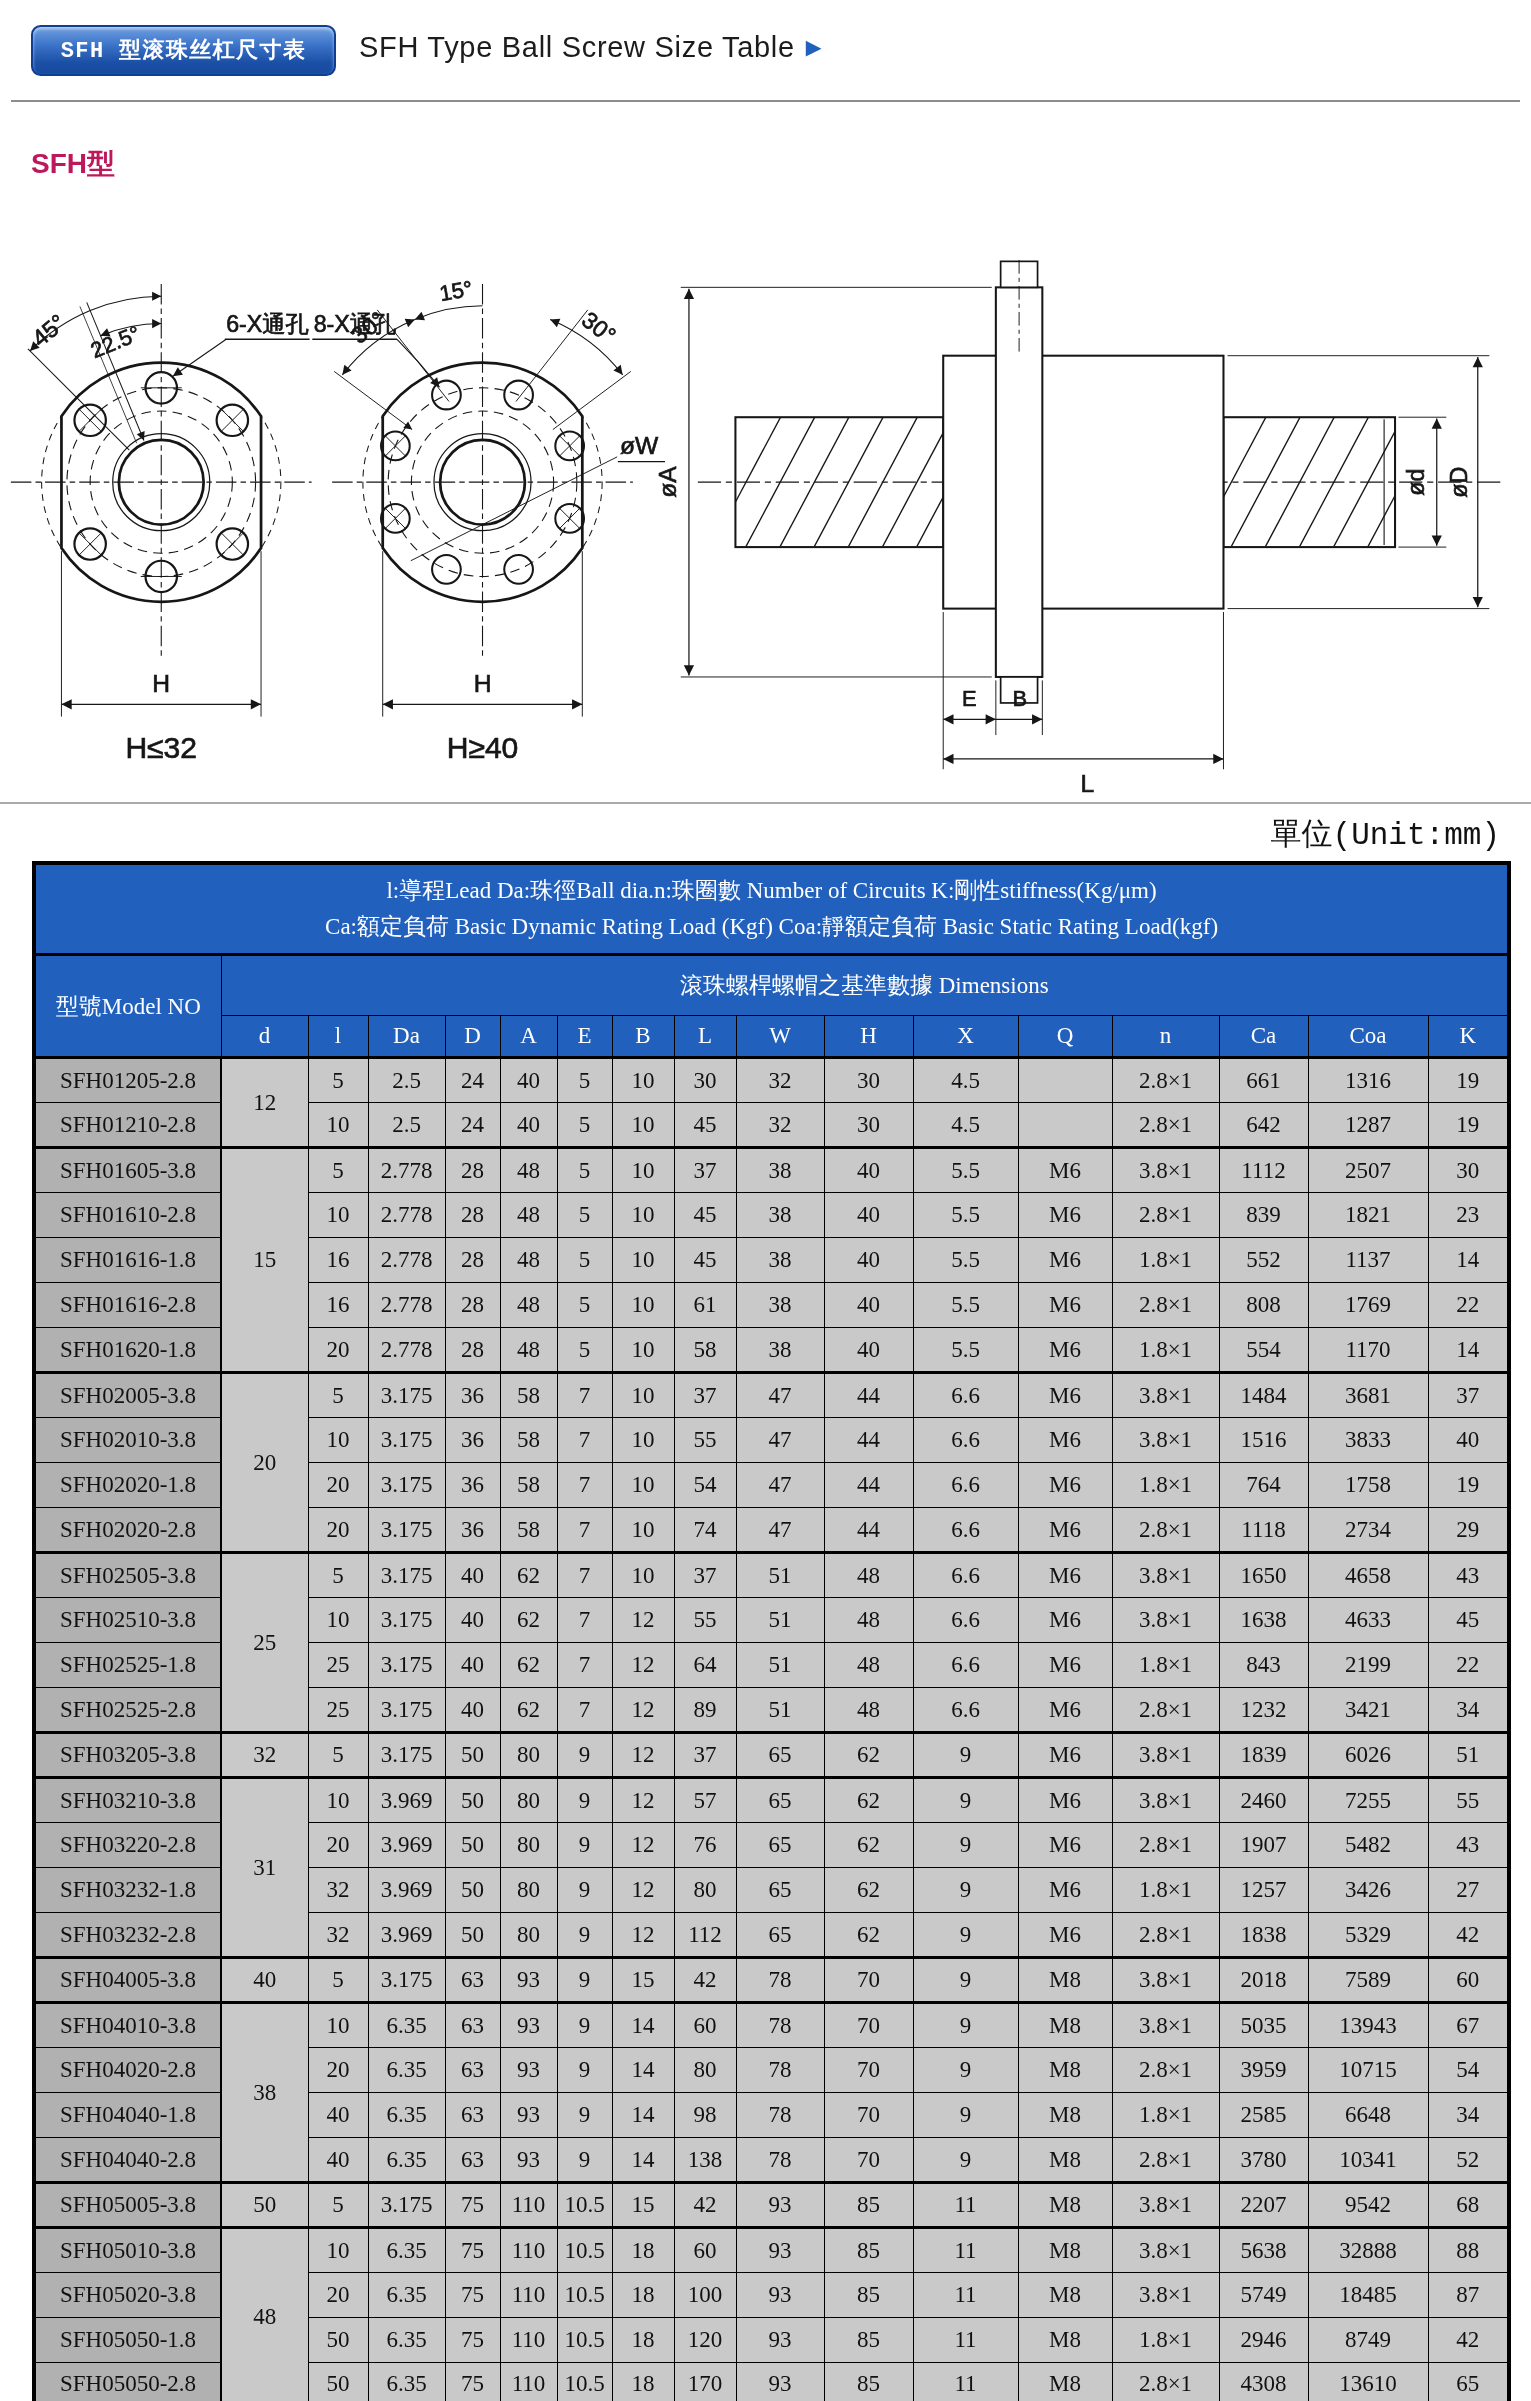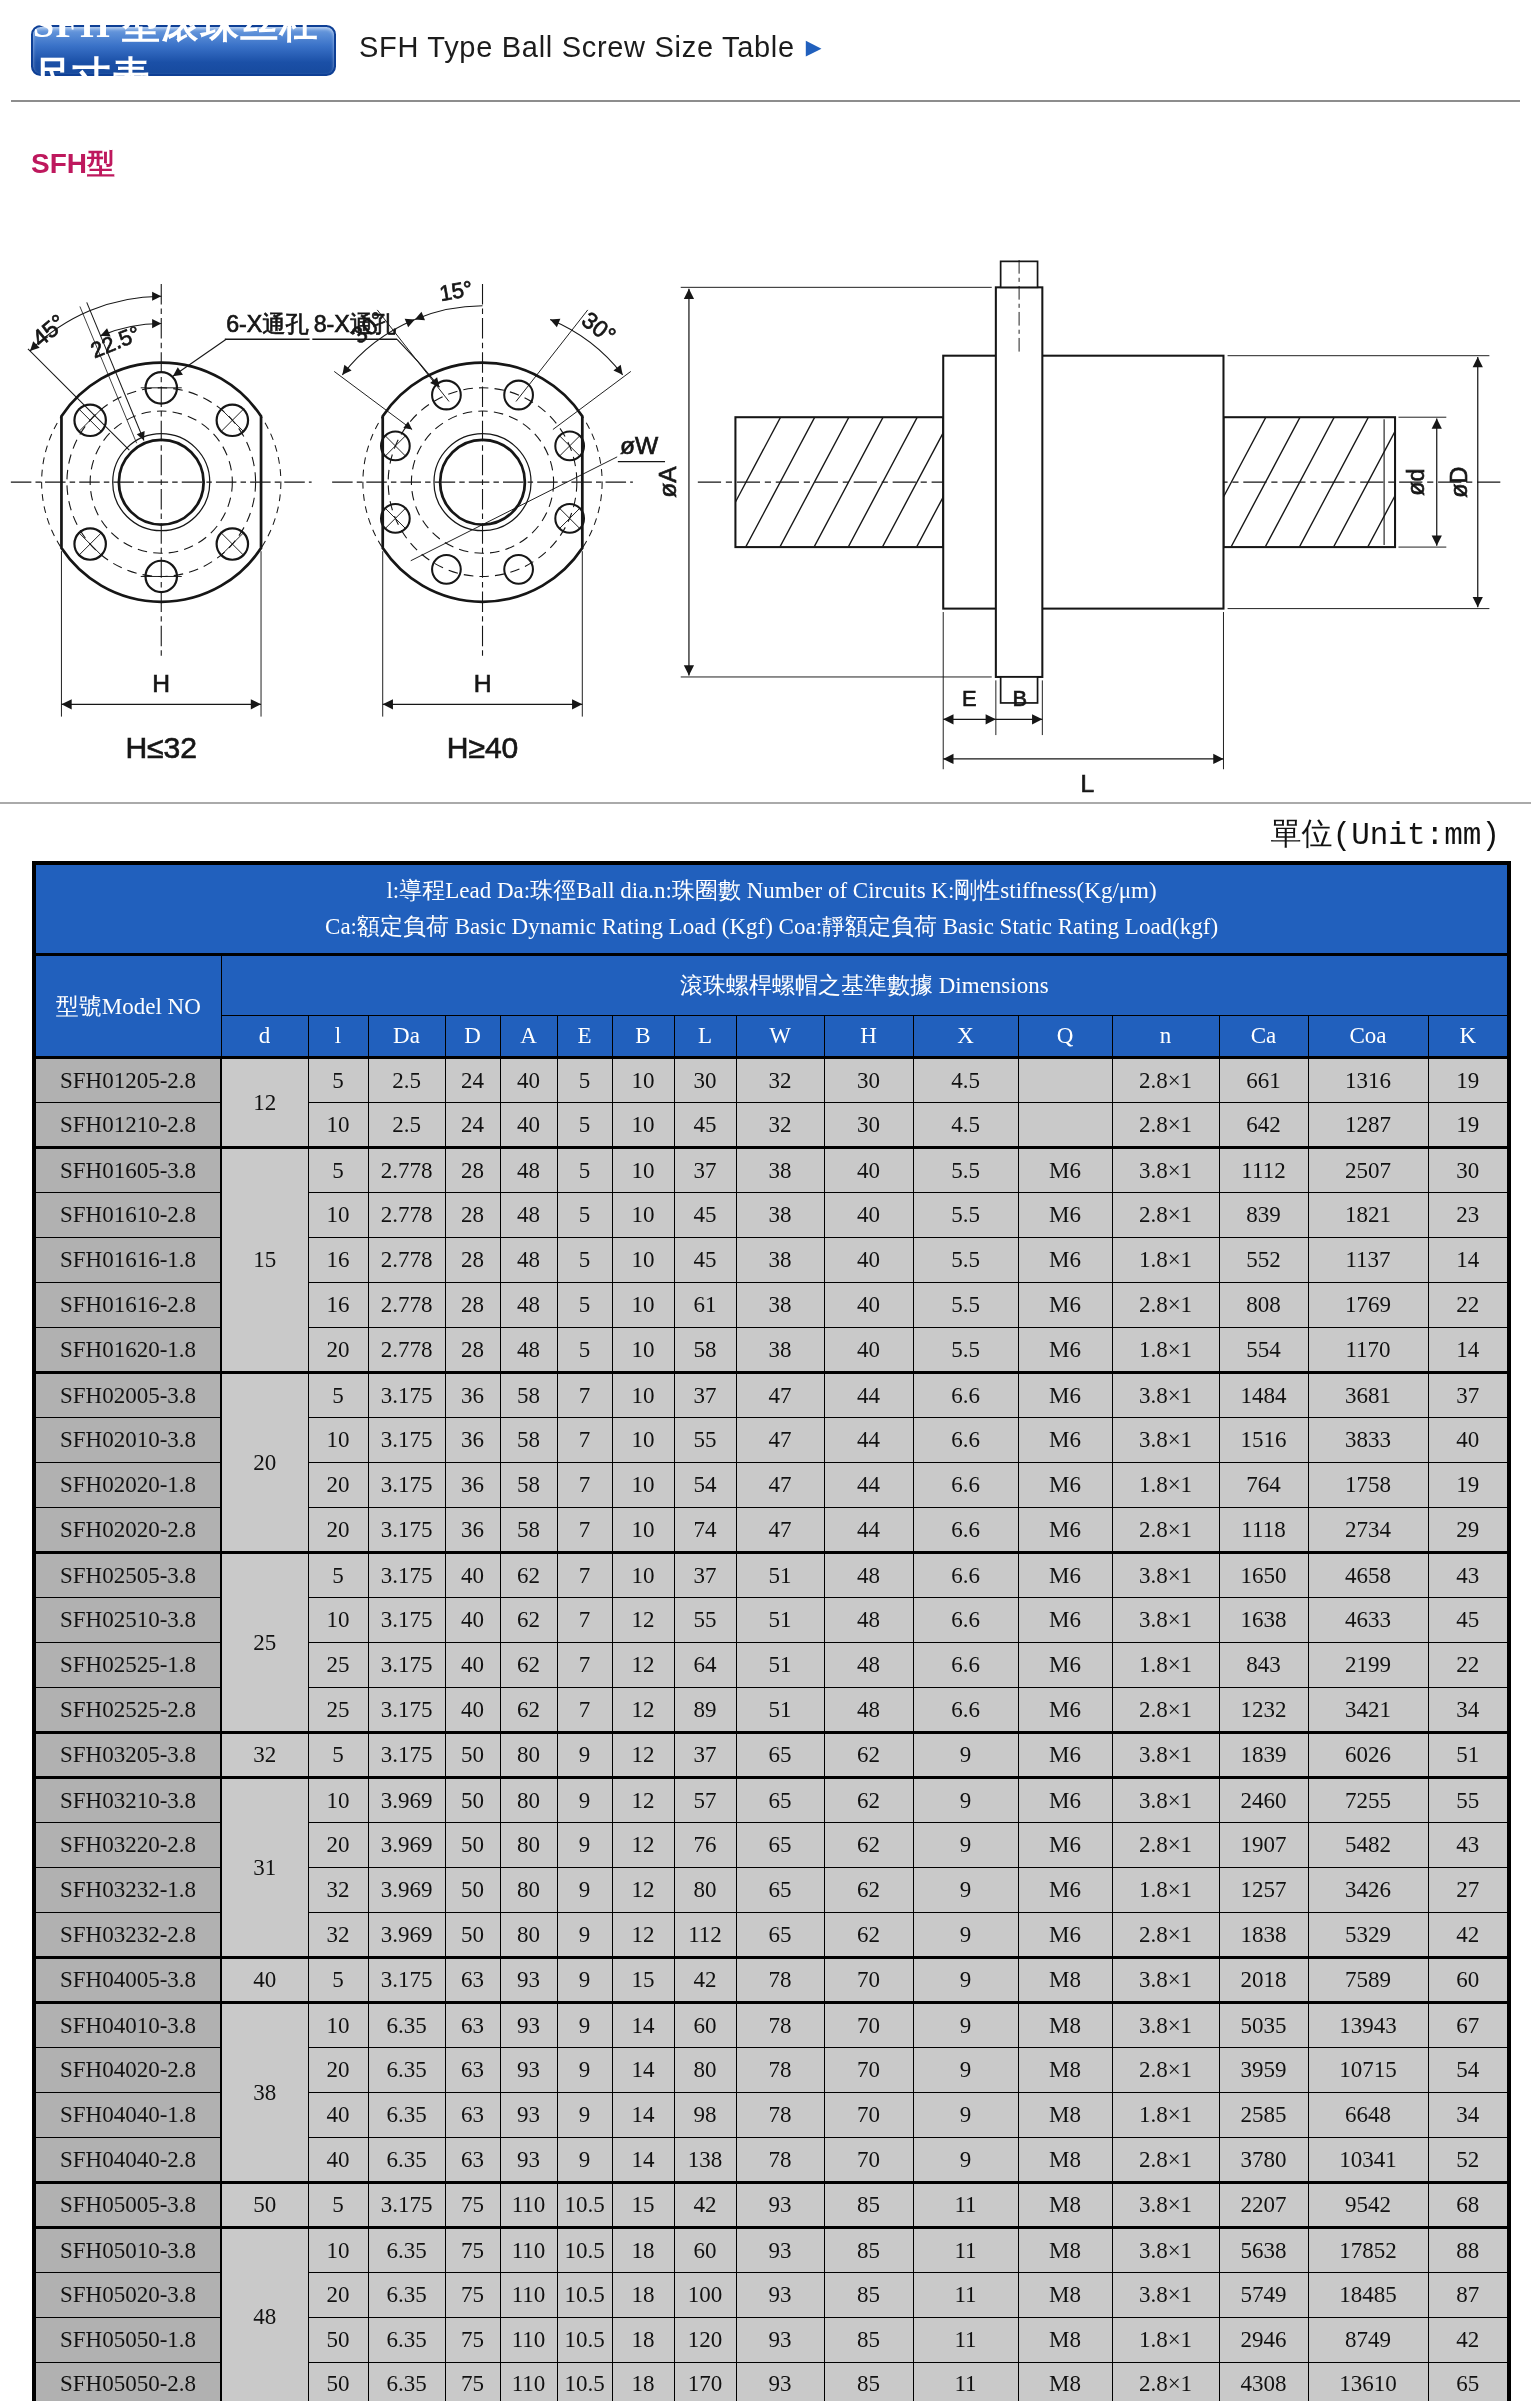--- a/index.html
+++ b/index.html
@@ -6,21 +6,21 @@
     --blue:#2160bd; --model-bg:#b1b1b1; --cell-bg:#c9c9c9; --ink:#111;
   }
   html,body{margin:0;padding:0;}
   body{width:1531px;height:2401px;position:relative;background:#fff;overflow:hidden;
        font-family:"Liberation Serif", serif;color:#111;}
   
   .badge{position:absolute;left:31px;top:24.6px;width:301px;height:47px;border-radius:9.6px;
          background:linear-gradient(180deg,#6f9fe0 0%,#3a72c8 40%,#1b50a7 75%,#164a9e 100%);
          border:2.1px solid #0e3f95;box-shadow:inset 0 2.1px 3.4px rgba(255,255,255,.55);
          display:flex;align-items:center;justify-content:center;}
-  .badge span{color:#fff;font-family:Liberation Serif, serif;font-weight:bold;font-size:38px;letter-spacing:1.4px;}
+  .badge span{color:#fff;font-family:Liberation Mono, monospace;font-weight:bold;font-size:22px;letter-spacing:1.4px;}
   .title-en{position:absolute;left:359px;top:31px;font-family:"Liberation Sans",sans-serif;
             font-size:29px;color:#1c1c1c;letter-spacing:0.7px;}
   .title-en .arrow{color:#2160bd;font-size:20.5px;margin-left:11px;vertical-align:2.7px;}
   .rule-top{position:absolute;left:11px;top:100px;width:1509px;height:2.1px;background:#8d8d8d;}
   .section-title{position:absolute;left:31px;top:145px;font-family:"Liberation Sans",sans-serif;
                  font-weight:600;font-size:28px;color:#be185d;}
   .rule-mid{position:absolute;left:0px;top:802px;width:1531px;height:2.1px;background:#aaaaaa;}
   .unit-label{position:absolute;right:31px;top:813px;font-size:31px;font-family:Liberation Mono, monospace;}
   
   svg text{font-family:"Liberation Sans",sans-serif;fill:#161616;}
@@ -771,21 +771,21 @@
         <td>110</td>
         <td>10.5</td>
         <td>18</td>
         <td>60</td>
         <td>93</td>
         <td>85</td>
         <td>11</td>
         <td>M8</td>
         <td>3.8×1</td>
         <td>5638</td>
-        <td>17852</td>
+        <td>32888</td>
         <td>88</td>
       </tr>
       <tr>
         <td class="model">SFH05020-3.8</td>
         <td>20</td>
         <td>6.35</td>
         <td>75</td>
         <td>110</td>
         <td>10.5</td>
         <td>18</td>

